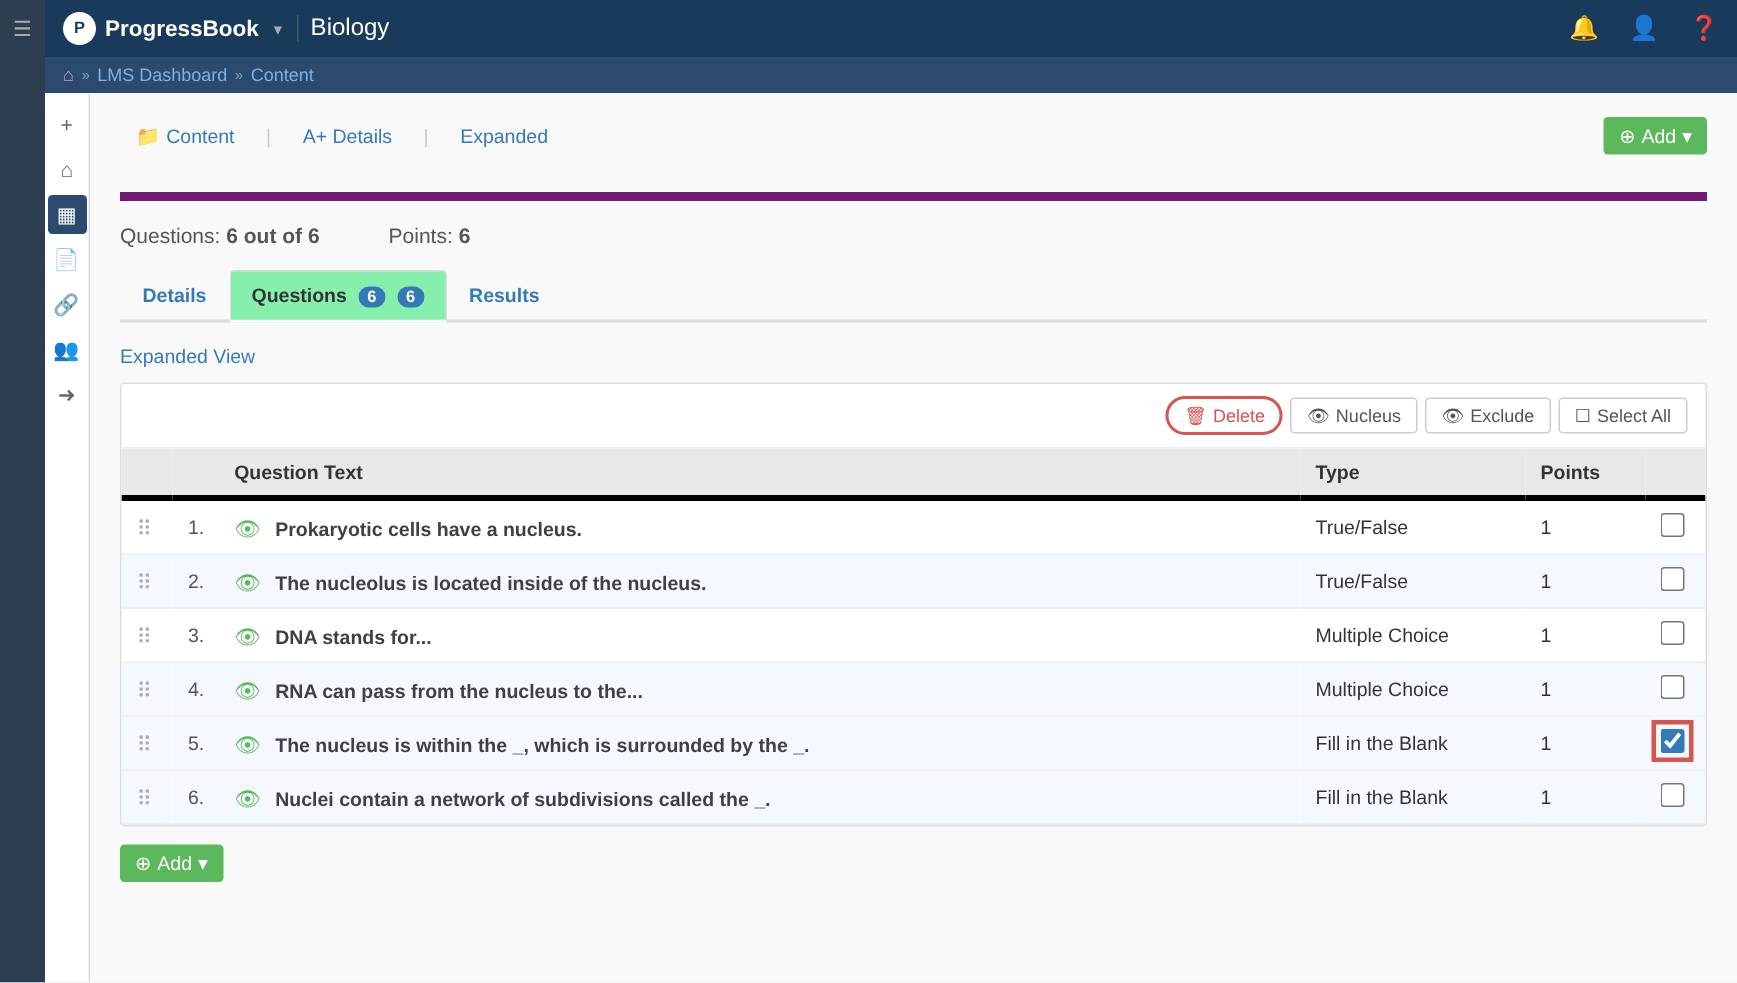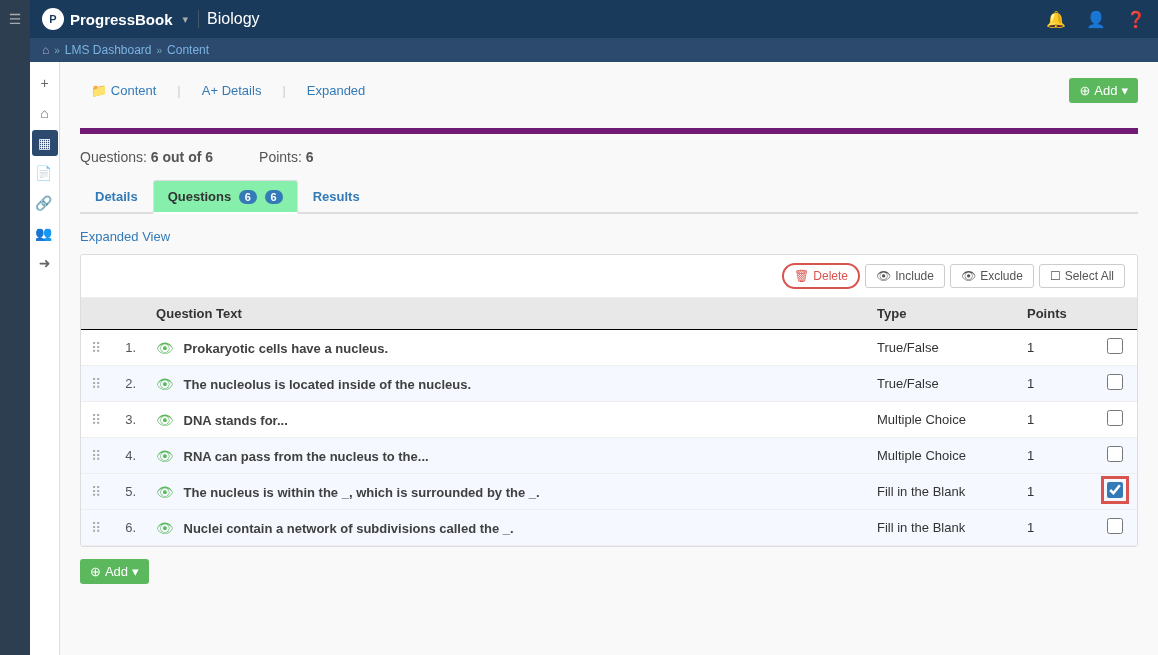--- a/index.html
+++ b/index.html
@@ -62,21 +62,21 @@
     
     .action-bar { display: flex; justify-content: flex-end; align-items: center; gap: 5px; padding: 8px 12px; border-bottom: 1px solid #eee; }
     .action-btn { padding: 4px 10px; font-size: 12px; cursor: pointer; border-radius: 3px; display: flex; align-items: center; gap: 4px; }
     .btn-delete { background: #fff; color: #d9534f; border: 2px solid #d9534f; border-radius: 20px; font-weight: normal; position: relative; }
     .btn-include { background: #fff; color: #555; border: 1px solid #ccc; }
     .btn-exclude { background: #fff; color: #555; border: 1px solid #ccc; }
     .btn-select-all { background: #fff; color: #555; border: 1px solid #ccc; }
 
     
     table { width: 100%; border-collapse: collapse; }
-    th { background: #e8e8e8; padding: 8px 10px; text-align: left; font-size: 13px; font-weight: bold; color: #333; border-bottom: 1px solid #000000; }
+    th { background: #e8e8e8; padding: 8px 10px; text-align: left; font-size: 13px; font-weight: bold; color: #333; border-bottom: 4px solid #000000; }
     td { padding: 8px 10px; border-bottom: 1px solid #eee; font-size: 13px; color: #333; vertical-align: middle; }
     tr:nth-child(even) { background: #f5f9ff; }
 
     .q-link { color: #404040; text-decoration: none; cursor: pointer; font-weight: bold; }
 
     .drag-handle { color: #aaa; font-size: 14px; cursor: grab; margin-right: 4px; }
     .row-num { color: #555; min-width: 20px; }
 
     .eye-icon { color: #5cb85c; font-size: 14px; }
 
@@ -193,21 +193,21 @@
       
       <div class="table-container">
 
         <div class="action-bar">
           <button class="action-btn btn-delete" style="position:relative;">
             <span>🗑</span>
             <span>Delete</span>
           </button>
           <button class="action-btn btn-include">
             <span>👁</span>
-            <span>Include</span>
+            <span>Nucleus</span>
           </button>
           <button class="action-btn btn-exclude">
             <span>👁</span>
             <span>Exclude</span>
           </button>
           <button class="action-btn btn-select-all">
             <span>☐</span>
             <span>Select All</span>
           </button>
         </div>

